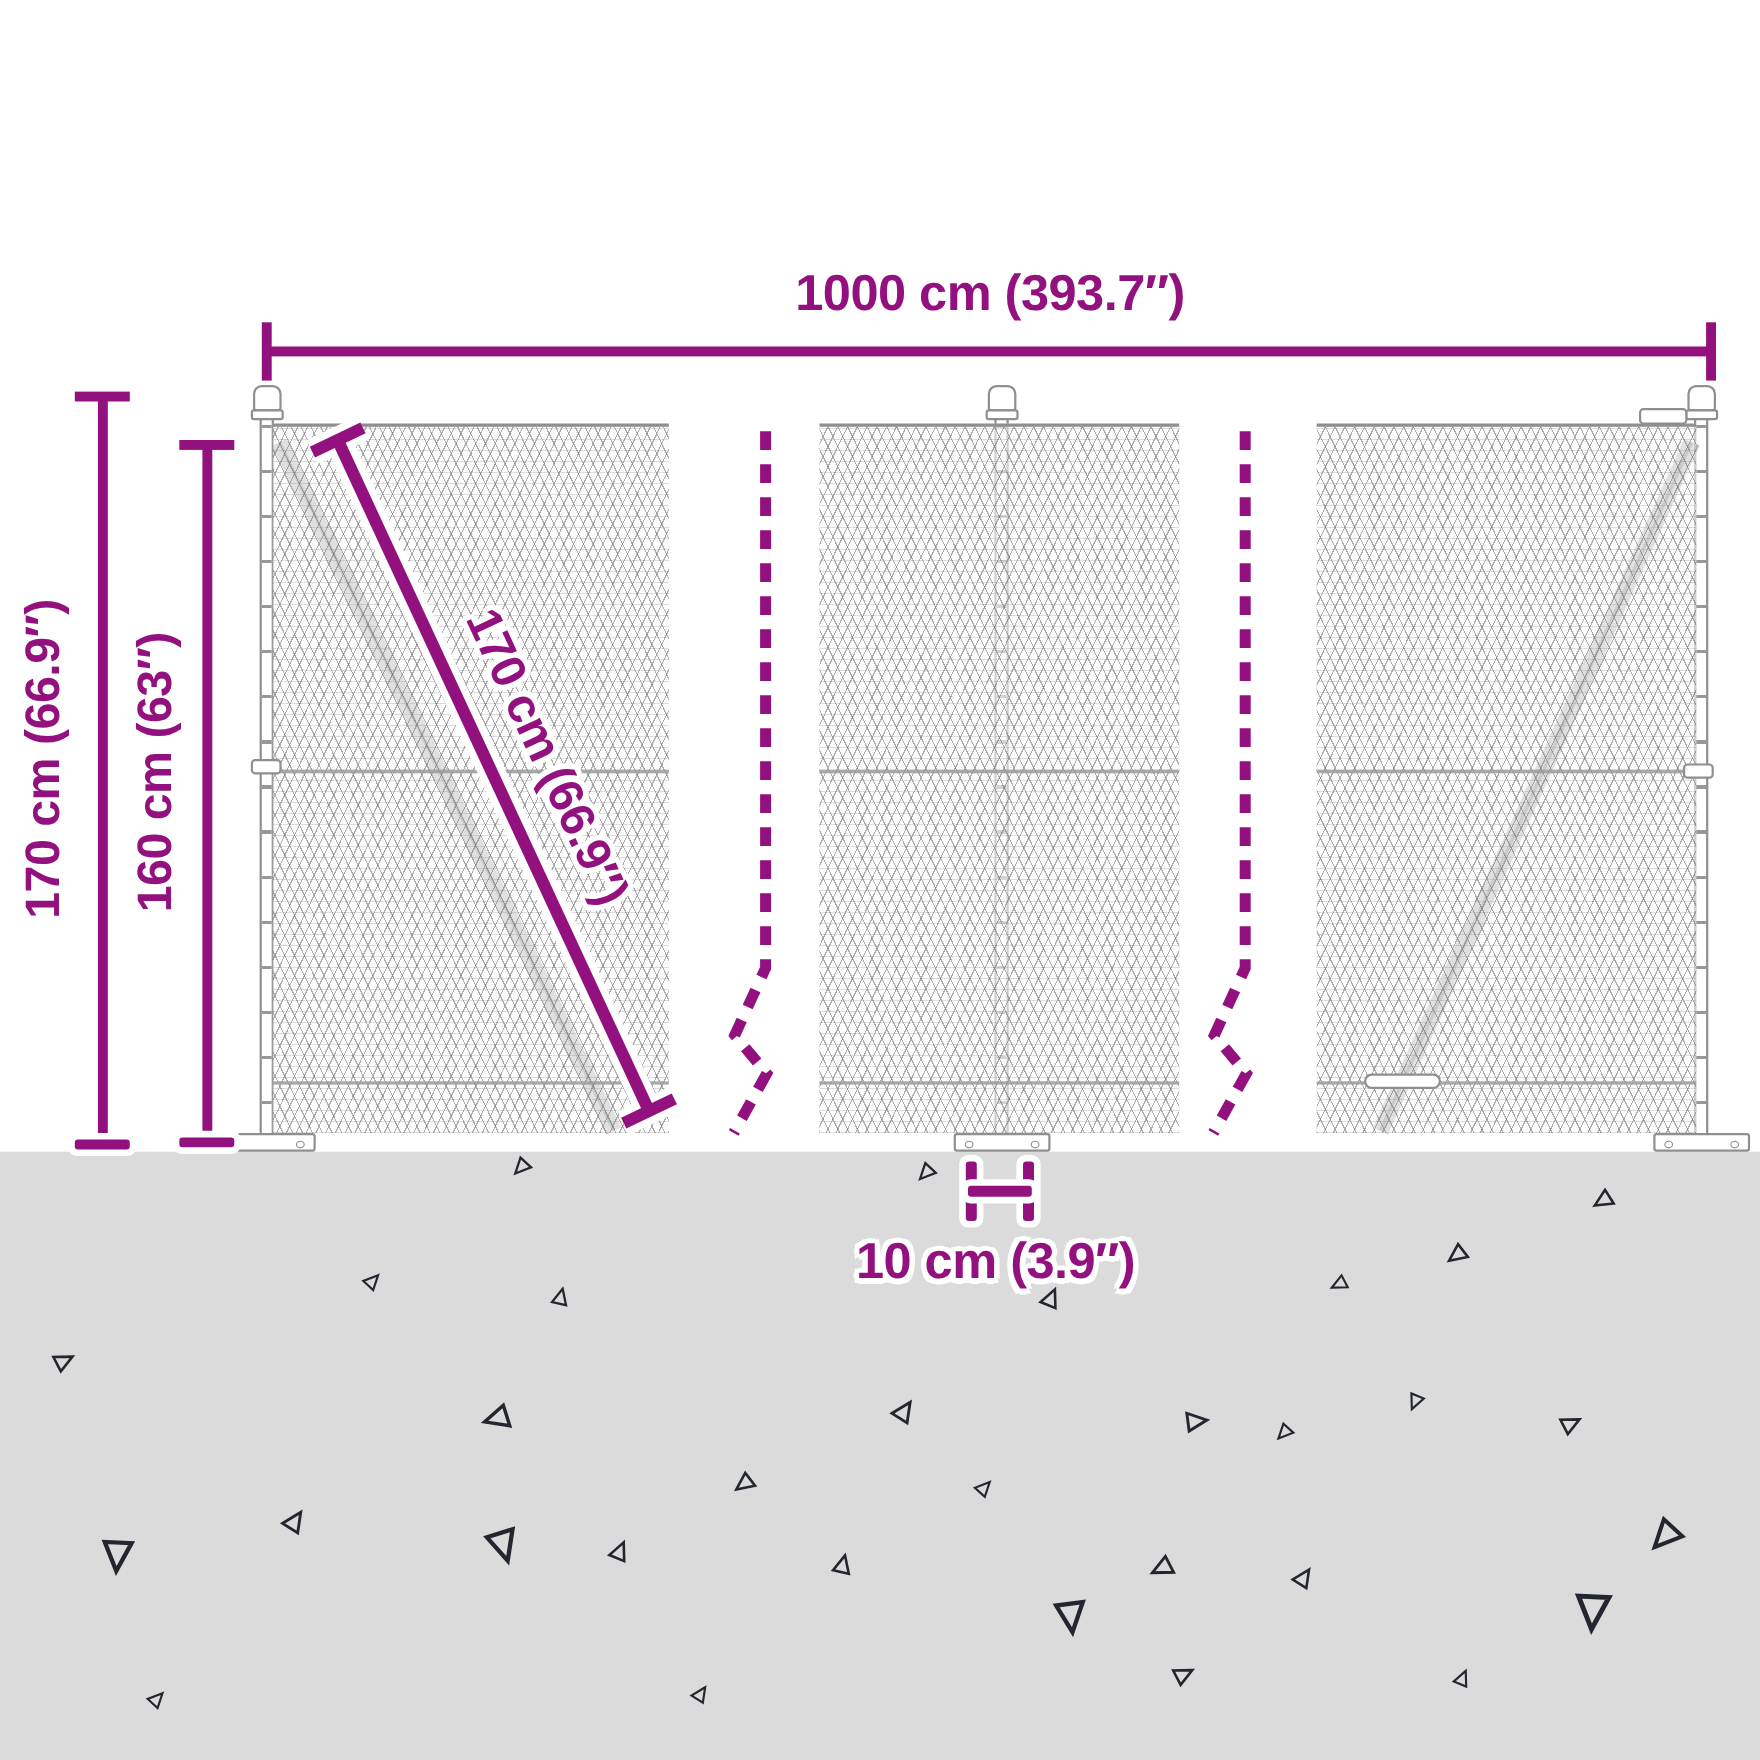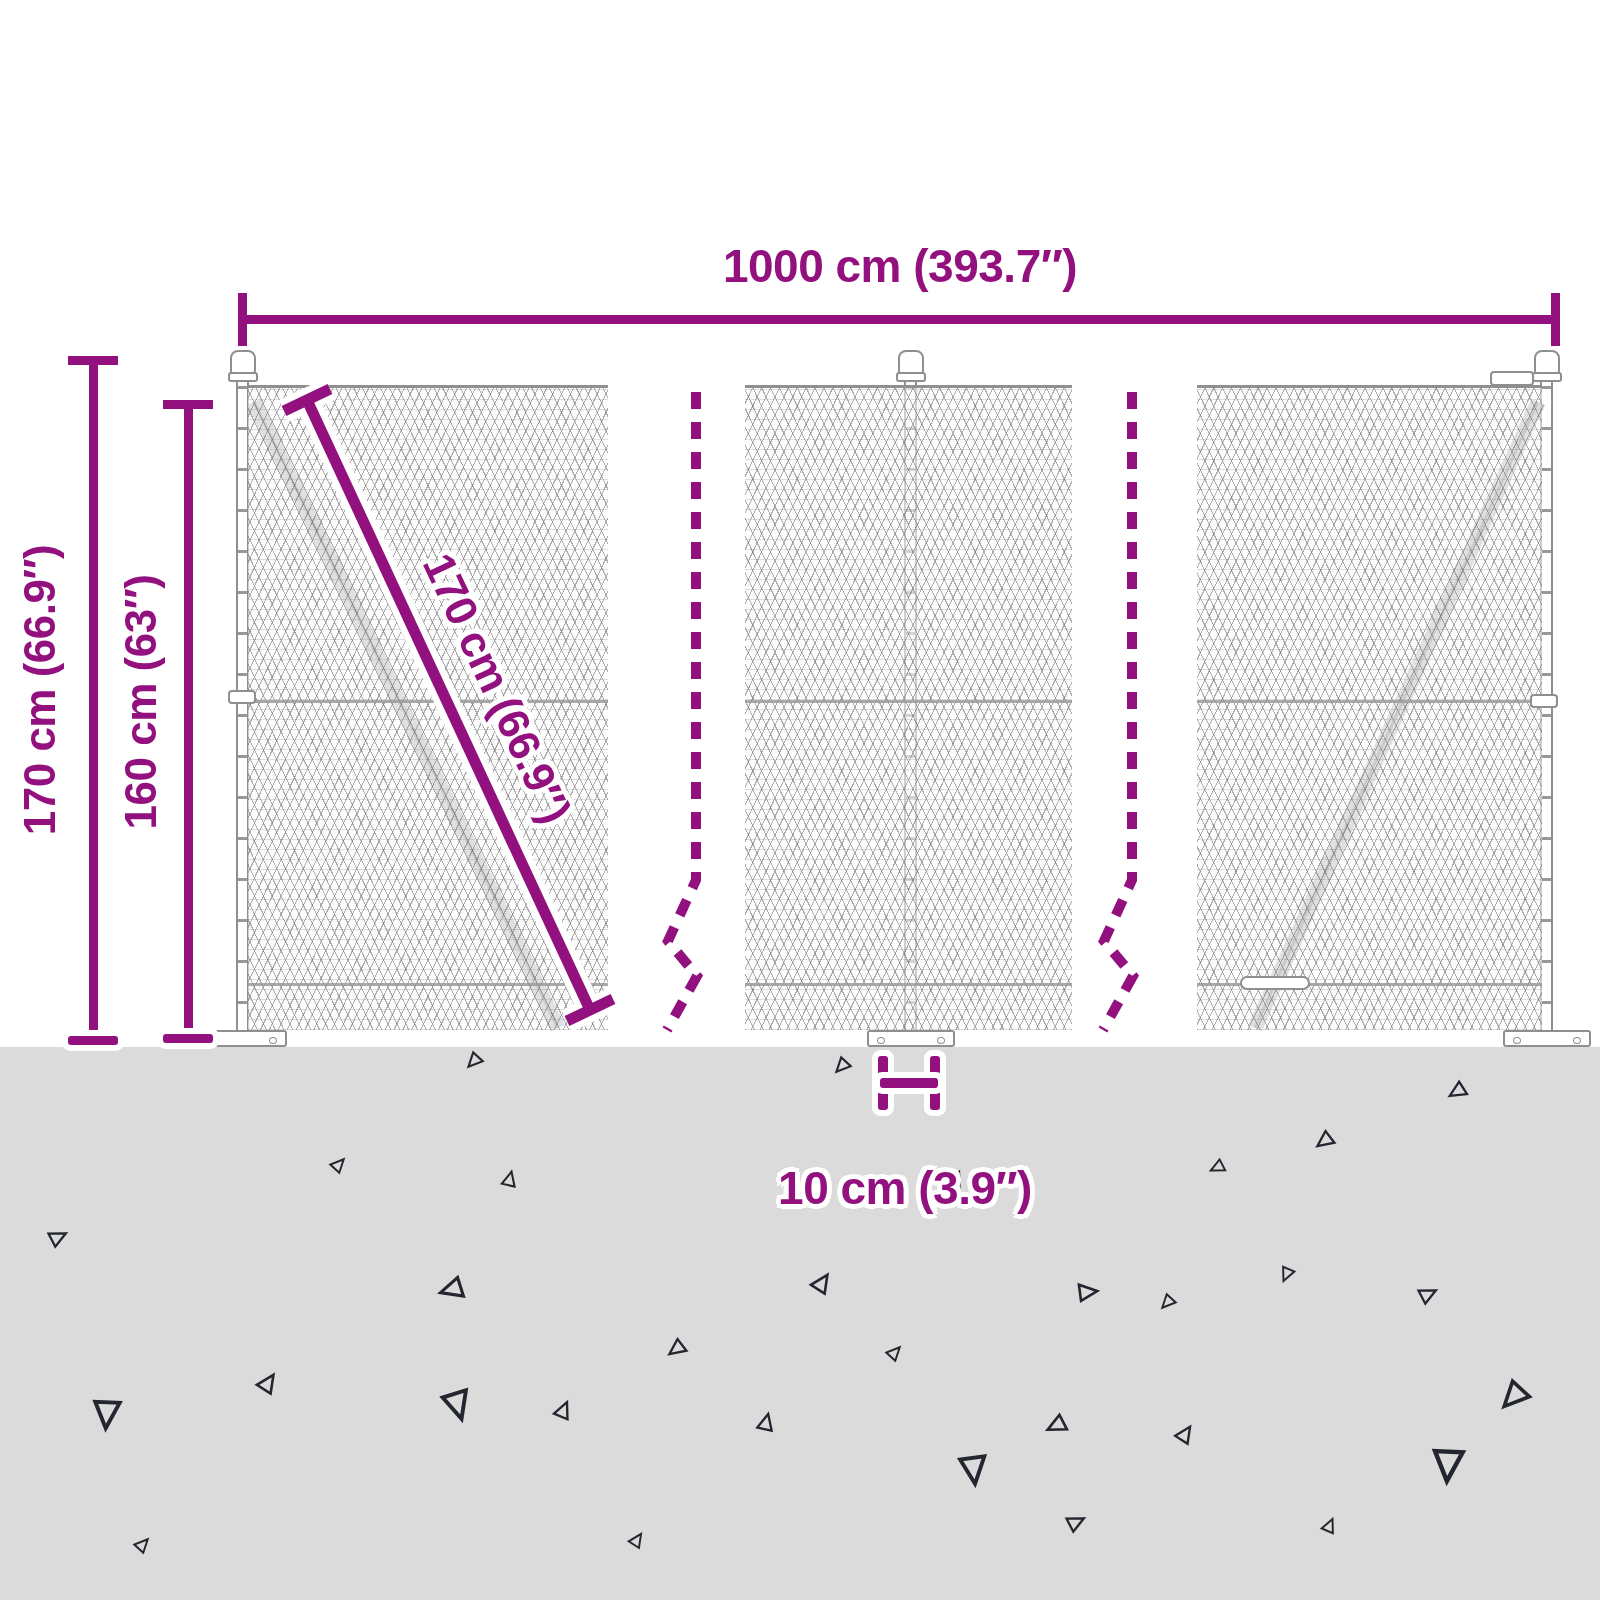--- a/index.html
+++ b/index.html
@@ -179,15 +179,15 @@
   <div class="dim" style="left:184px;top:404px;width:9px;height:635px;"></div>
   <div class="dim" style="left:163px;top:400px;width:50px;height:9px;"></div>
   <div class="dim white-case" style="left:163px;top:1034px;width:50px;height:9px;"></div>
   <div class="dim-label vert" style="left:141px;top:702px;">160 cm (63″)</div>
 
   <div class="dim-label diag halo" style="left:497px;top:688px;">170 cm (66.9″)</div>
 
   <div class="dim white-case" style="left:878px;top:1056px;width:10px;height:54px;"></div>
   <div class="dim white-case" style="left:930px;top:1056px;width:10px;height:54px;"></div>
   <div class="dim white-case" style="left:880px;top:1078px;width:58px;height:10px;"></div>
-  <div class="dim-label halo" style="left:905px;top:1146px;margin-top:42px;">10 cm (3.9″)</div>
+  <div class="dim-label halo" style="left:905px;top:1146px;">10 cm (3.9″)</div>
 
 </div>
 
 </body></html>

